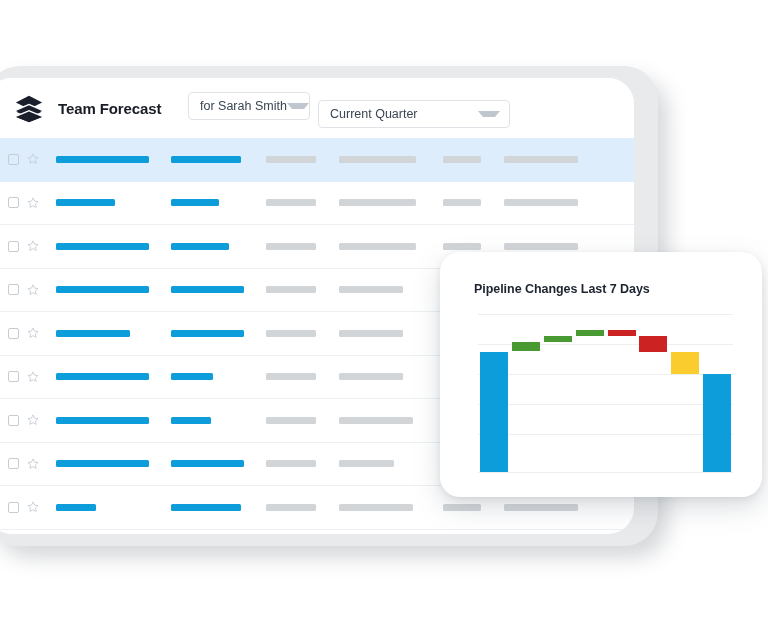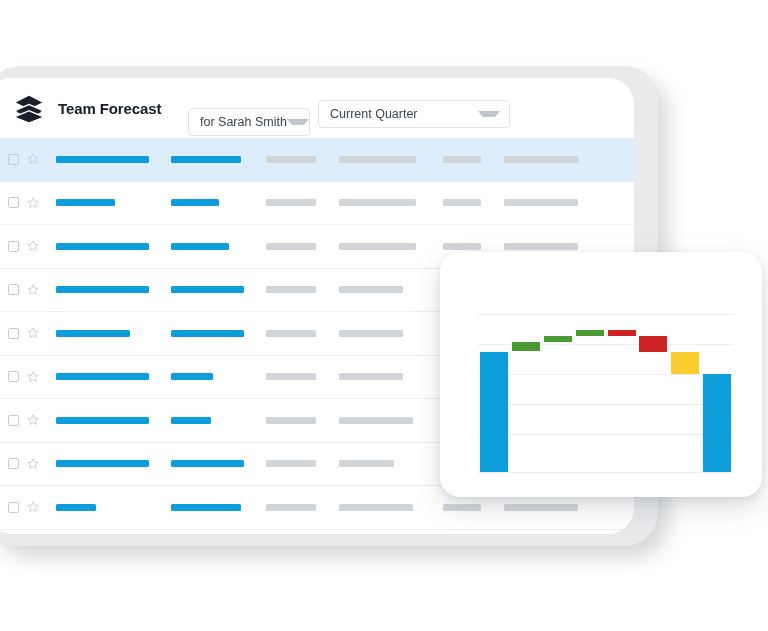--- a/index.html
+++ b/index.html
@@ -91,21 +91,21 @@
   .caret {
     margin-left: auto;
     padding-left: 12px;
     width: 0;
     height: 0;
     border-left: 5px solid transparent;
     border-right: 5px solid transparent;
     border-top: 6px solid #c0c6ce;
     box-sizing: content-box;
   }
-  #sel-owner  { position:absolute; left:188px; top:108px; width:122px; }
+  #sel-owner  { position:absolute; left:188px; top:92px; width:122px; }
   #sel-period { position:absolute; left:318px; top:100px; width:192px;text-align:right; }
 
   
   .table-body {
     position: absolute;
     left: 0;
     top: 60px;
     width: 648px;
     height: 396px;
   }
@@ -311,20 +311,21 @@
   <div id="sel-owner" class="select-box">
     <span class="select-label">for Sarah Smith</span>
     <span class="caret"></span>
   </div>
   <div id="sel-period" class="select-box">
     <span class="select-label">Current Quarter</span>
     <span class="caret"></span>
   </div>
 
   <div class="chart-card">
+    <div class="chart-title">Pipeline Changes Last 7 Days</div>
     <div class="plot">
         <div class="gridline" style="top: 0px;"></div>
         <div class="gridline" style="top: 30px;"></div>
         <div class="gridline" style="top: 60px;"></div>
         <div class="gridline" style="top: 90px;"></div>
         <div class="gridline" style="top: 120px;"></div>
         <div class="gridline" style="top: 158px;"></div>
         <div class="wbar" style="left: 2px; width: 28px; top: 38px; height: 120px; background: rgb(13, 157, 219);"></div>
         <div class="wbar" style="left: 34px; width: 28px; top: 28px; height: 9px; background: rgb(74, 154, 52);"></div>
         <div class="wbar" style="left: 66px; width: 28px; top: 22px; height: 6px; background: rgb(74, 154, 52);"></div>

